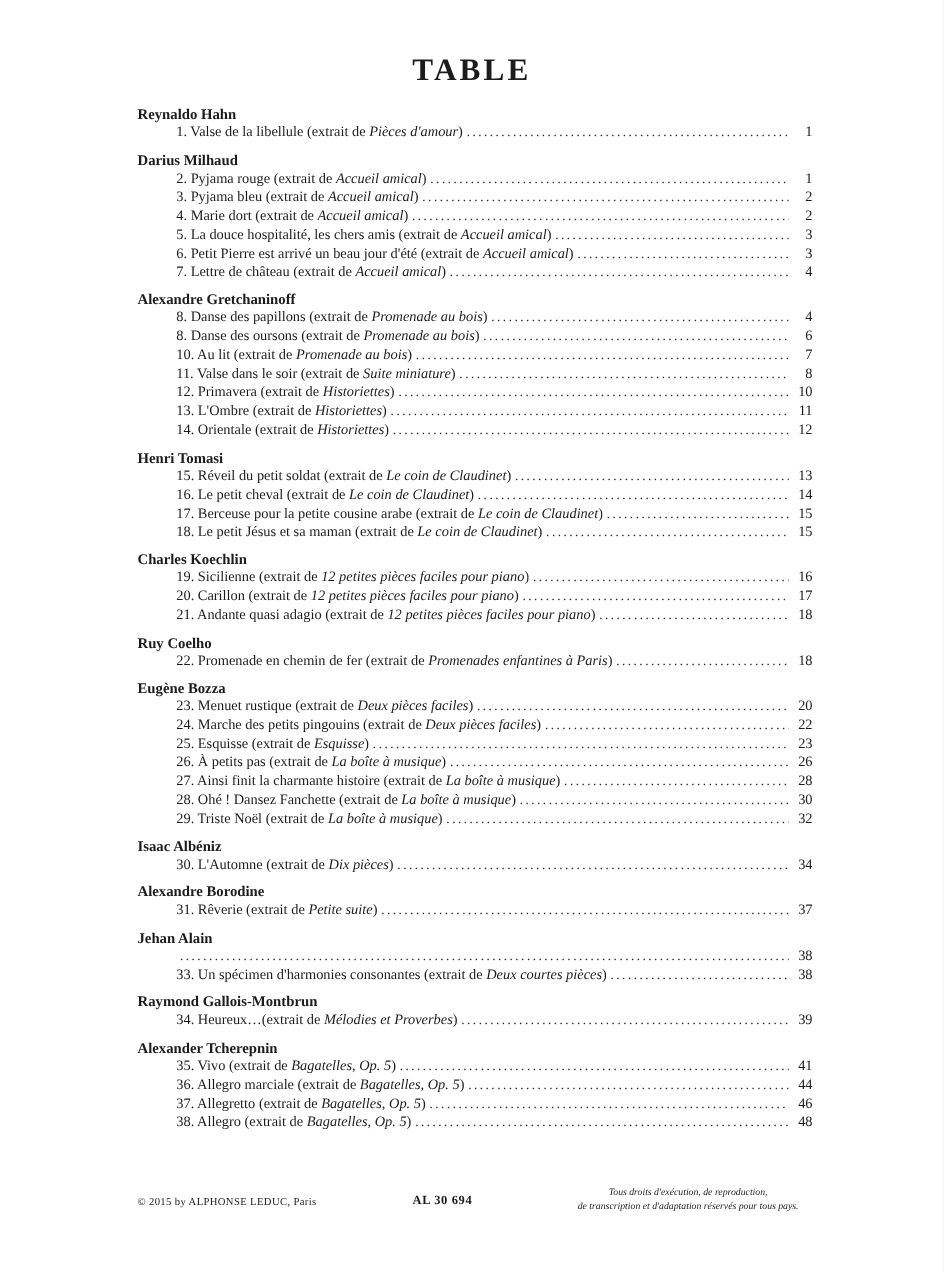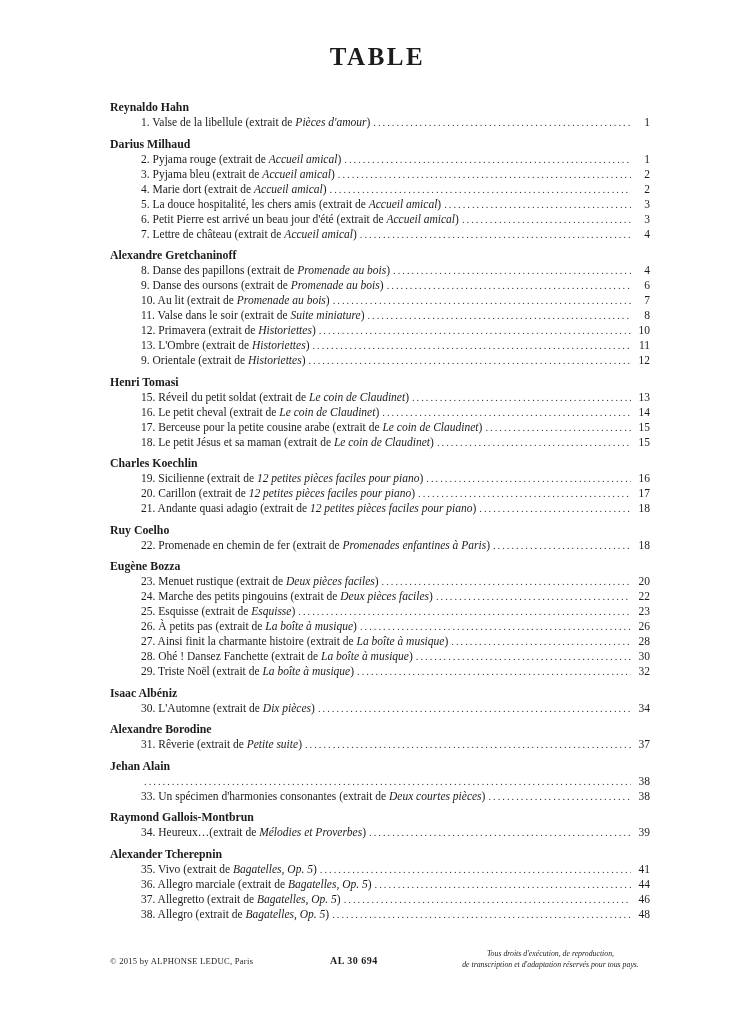--- a/index.html
+++ b/index.html
@@ -20,21 +20,21 @@
   }
   .toc {
     position:absolute; top:84px; left:110px; right:105px;
     font-size:11.5px; line-height:15px;
   }
   .composer {
     font-weight:bold; font-size:11.8px;
     margin-top:6.5px;
     white-space:nowrap;
   }
-  .toc .composer:first-child { margin-top:16px; }
+  .toc .composer:first-child { margin-top:0; }
   .entry {
     display:flex; align-items:baseline;
     padding-left:31px;
   }
   .entry-text { white-space:nowrap; flex:0 1 auto; overflow:hidden; }
   .entry-text i { font-style:italic; }
   .leader {
     flex:1 1 12px;
     overflow:hidden; white-space:nowrap;
     margin:0 3px;
@@ -102,21 +102,21 @@
         <span class="leader"></span>
         <span class="pagenum">4</span>
       </div>
       <div class="composer">Alexandre Gretchaninoff</div>
       <div class="entry">
         <span class="entry-text"><span>8. Danse des papillons (extrait de </span><i>Promenade au bois</i><span>)</span></span>
         <span class="leader"></span>
         <span class="pagenum">4</span>
       </div>
       <div class="entry">
-        <span class="entry-text"><span>9. Danse des oursons (extrait de </span><i>Promenade au bois</i><span>)</span></span>
+        <span class="entry-text"><span>8. Danse des oursons (extrait de </span><i>Promenade au bois</i><span>)</span></span>
         <span class="leader"></span>
         <span class="pagenum">6</span>
       </div>
       <div class="entry">
         <span class="entry-text"><span>10. Au lit (extrait de </span><i>Promenade au bois</i><span>)</span></span>
         <span class="leader"></span>
         <span class="pagenum">7</span>
       </div>
       <div class="entry">
         <span class="entry-text"><span>11. Valse dans le soir (extrait de </span><i>Suite miniature</i><span>)</span></span>
@@ -127,21 +127,21 @@
         <span class="entry-text"><span>12. Primavera (extrait de </span><i>Historiettes</i><span>)</span></span>
         <span class="leader"></span>
         <span class="pagenum">10</span>
       </div>
       <div class="entry">
         <span class="entry-text"><span>13. L'Ombre (extrait de </span><i>Historiettes</i><span>)</span></span>
         <span class="leader"></span>
         <span class="pagenum">11</span>
       </div>
       <div class="entry">
-        <span class="entry-text"><span>9. Orientale (extrait de </span><i>Historiettes</i><span>)</span></span>
+        <span class="entry-text"><span>14. Orientale (extrait de </span><i>Historiettes</i><span>)</span></span>
         <span class="leader"></span>
         <span class="pagenum">12</span>
       </div>
       <div class="composer">Henri Tomasi</div>
       <div class="entry">
         <span class="entry-text"><span>15. Réveil du petit soldat (extrait de </span><i>Le coin de Claudinet</i><span>)</span></span>
         <span class="leader"></span>
         <span class="pagenum">13</span>
       </div>
       <div class="entry">

